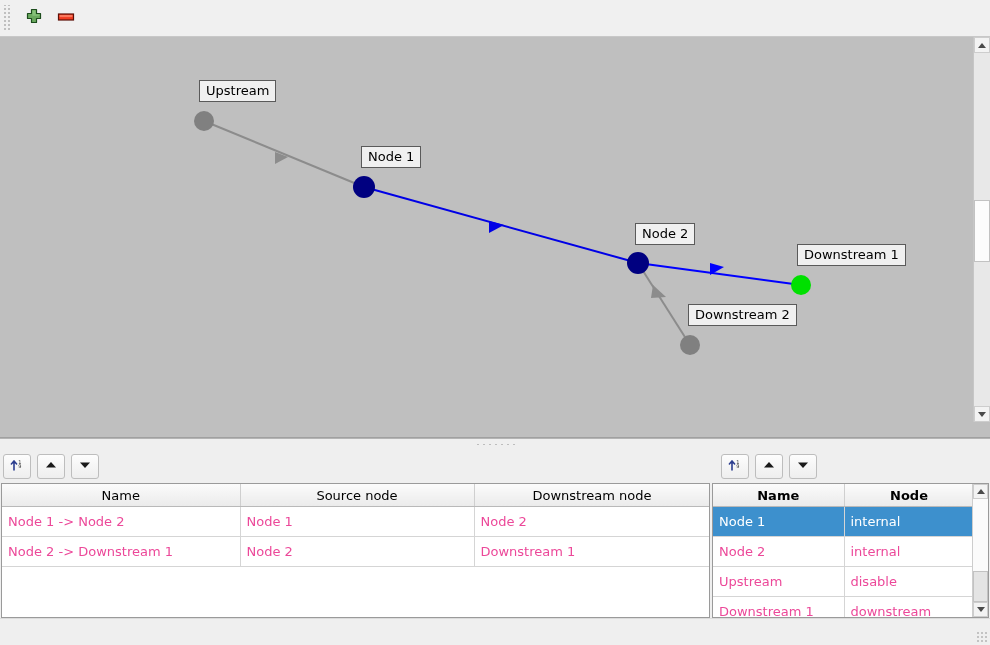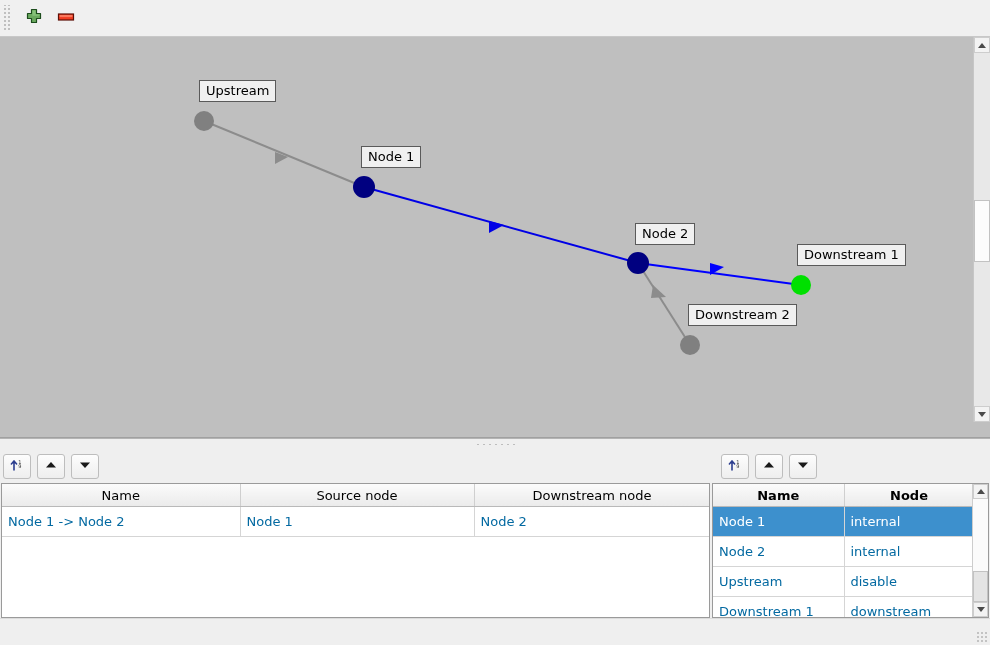--- a/index.html
+++ b/index.html
@@ -208,21 +208,21 @@
   table.grid.bold-head th { font-weight: bold; }
   table.grid td {
     border-right: 1px solid #d5d5d5;
     border-bottom: 1px solid #d5d5d5;
     height: 29px;
     padding: 0 6px;
     font-size: 13px;
     white-space: nowrap;
     overflow: hidden;
     text-overflow: ellipsis;
-    color: #0369a1;
+    color: #ec4899;
   }
   table.grid tr:last-child td { }
   table.grid tr.selected td {
     background: #3d90cd;
     color: #ffffff;
   }
   .tbl-scroll {
     flex: 1 1 auto;
     overflow: hidden;
     min-width: 0;
@@ -390,20 +390,25 @@
                 <th>Name</th>
                 <th>Source node</th>
                 <th>Downstream node</th>
               </tr>
             </thead>
             <tbody>
               <tr>
                 <td>Node 1 -&gt; Node 2</td>
                 <td>Node 1</td>
                 <td>Node 2</td>
+              </tr>
+              <tr>
+                <td>Node 2 -&gt; Downstream 1</td>
+                <td>Node 2</td>
+                <td>Downstream 1</td>
               </tr>
             </tbody>
           </table>
         </div>
       </div>
     </div>
 
     <div class="panel panel-right">
       <div class="mini-toolbar" style="padding-left:11px;">
         <div class="mbtn">

